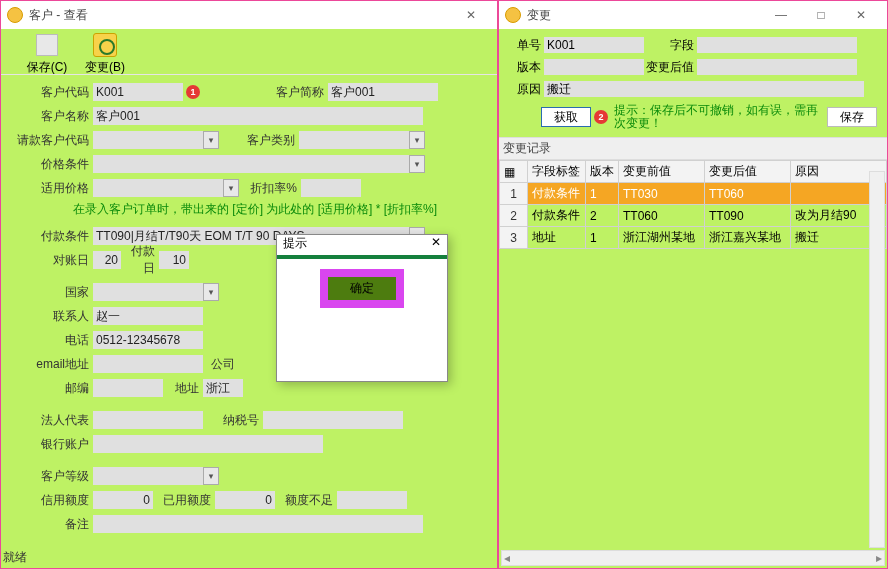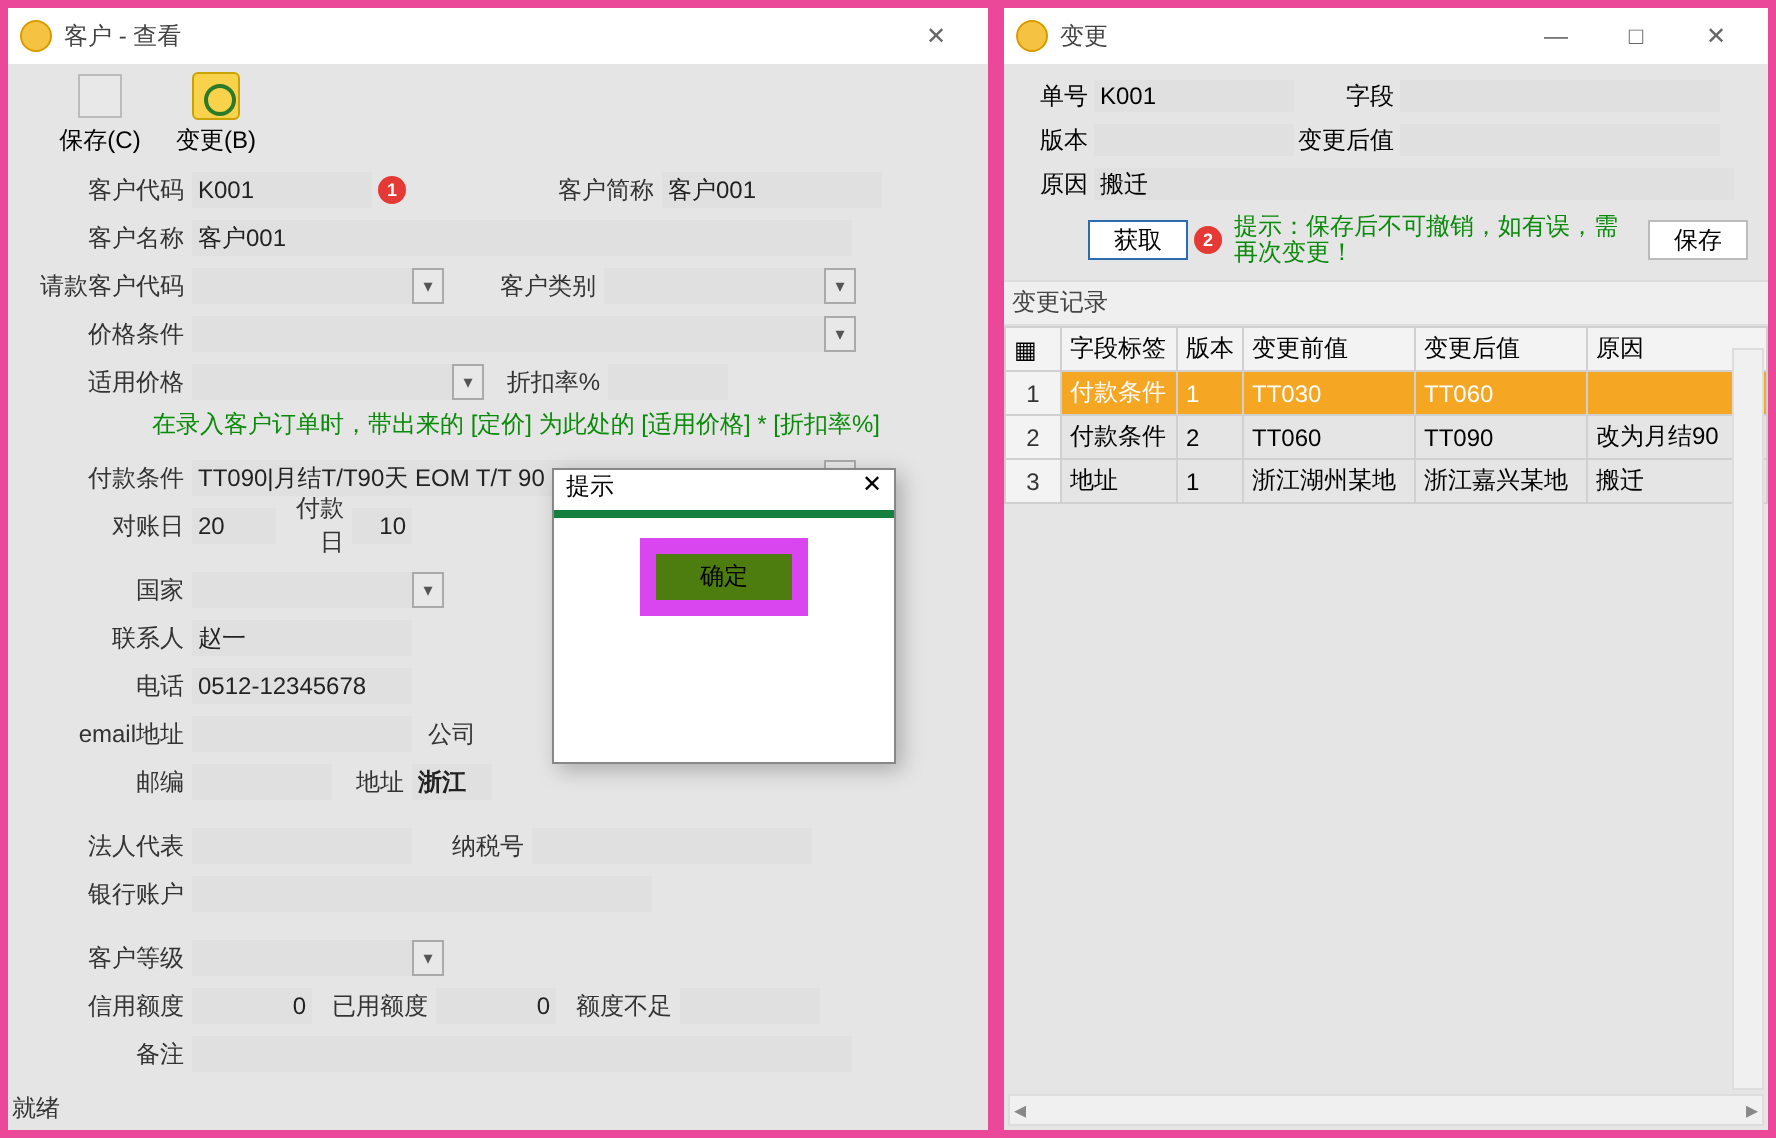--- a/index.html
+++ b/index.html
@@ -1,17 +1,17 @@
 <!DOCTYPE html>
 <html><head>
 <meta charset="utf-8">
 <style>
 *{box-sizing:border-box;font-family:"Microsoft YaHei",SimSun,Arial,sans-serif;font-size:12px}
 body{margin:0;background:#fff;width:888px;height:569px;overflow:hidden;position:relative}
-.win{position:absolute;background:#e5e5e5;border:4px solid #ec4899}
+.win{position:absolute;background:#bef264;border:1px solid #ec4899}
 .win-left{left:0;top:0;width:498px;height:569px}
 .win-right{left:498px;top:0;width:390px;height:569px}
 .titlebar{height:28px;display:flex;align-items:center;padding:0 6px;background:#fff}
 .titlebar .ico{width:16px;height:16px;background:#f5c242;border-radius:50%;border:1px solid #d89b00;margin-right:6px;display:inline-block}
 .titlebar .ttl{flex:1;color:#444}
 .winbtn{width:40px;height:26px;display:flex;align-items:center;justify-content:center;color:#666}
 .toolbar{height:46px;display:flex;align-items:flex-start;padding:2px 24px;gap:14px;border-bottom:1px solid #e5e5e5}
 .tbtn{display:flex;flex-direction:column;align-items:center;justify-content:center;width:44px}
 .tbtn .ic{width:28px;height:28px;display:flex;align-items:center;justify-content:center}
 .tbtn .lb{font-size:11px}
@@ -118,21 +118,21 @@
     <div style="height:8px"></div>
     <div class="row">
       <span class="lbl">付款条件</span>
       <span class="combo">
           <input class="inp" style="width: 316px;" value="TT090|月结T/T90天 EOM T/T 90 DAYS">
           <span class="arr">▾</span>
         </span>
     </div>
     <div class="row">
       <span class="lbl">对账日</span>
-      <input class="inp" style="width: 42px; " value="20">
+      <input class="inp" style="width: 28px; text-align: right;" value="20">
       <span class="lbl" style="width:38px">付款日</span>
       <input class="inp" style="width: 30px; text-align: right;" value="10">
     </div>
     <div style="height:8px"></div>
     <div class="row">
       <span class="lbl">国家</span>
       <span class="combo">
           <input class="inp" style="width: 110px;">
           <span class="arr">▾</span>
         </span>
@@ -147,21 +147,21 @@
     </div>
     <div class="row">
       <span class="lbl">email地址</span>
       <input class="inp" style="width: 110px;">
       <span class="lbl" style="width:36px">公司</span>
     </div>
     <div class="row">
       <span class="lbl">邮编</span>
       <input class="inp" style="width: 70px;">
       <span class="lbl" style="width:40px">地址</span>
-      <input class="inp" style="width: 40px; font-weight: bold;" value="浙江">
+      <input class="inp" style="width: 40px;" value="浙江">
     </div>
     <div style="height:8px"></div>
     <div class="row">
       <span class="lbl">法人代表</span>
       <input class="inp" style="width: 110px;">
       <span class="lbl" style="width:60px">纳税号</span>
       <input class="inp" style="width: 140px;">
     </div>
     <div class="row">
       <span class="lbl">银行账户</span>

